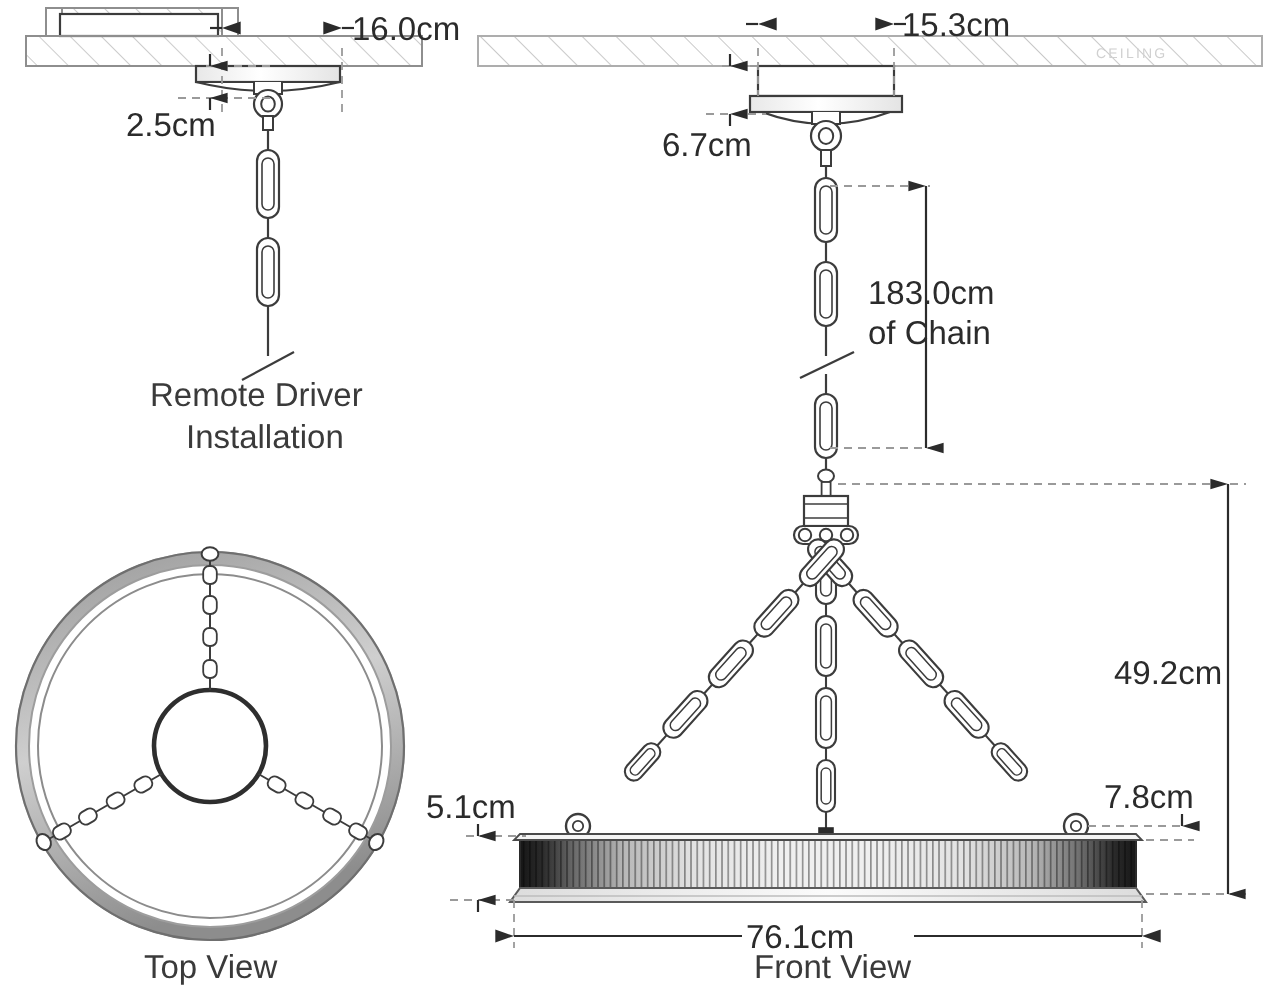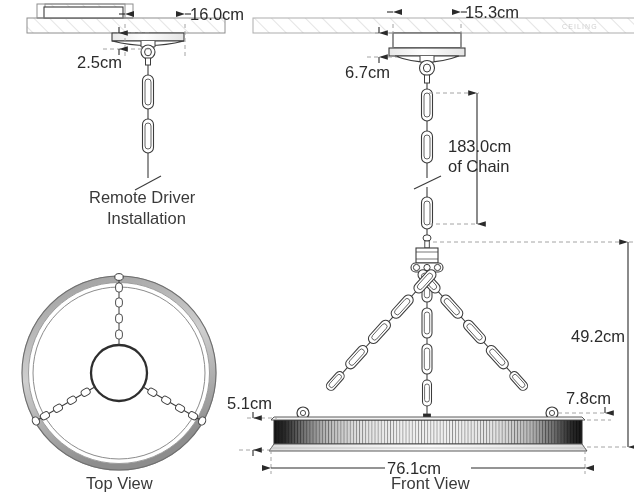--- a/index.html
+++ b/index.html
@@ -1,21 +1,21 @@
 <!DOCTYPE html>
 <html><head>
 <meta charset="utf-8">
 <style>
   html,body{margin:0;padding:0;background:#ffffff;}
   body{
     width:634px;height:496px;overflow:hidden;position:relative;
     font-family:"Liberation Sans","DejaVu Sans",sans-serif;
     color:#2b2b2b;
   }
-  #stage{position:absolute;left:15px;top:0;width:556px;height:496px;}
+  #stage{position:absolute;left:1px;top:0;width:556px;height:496px;}
   svg{display:block;}
   .dimtext{
     font-family:"Liberation Sans","DejaVu Sans",sans-serif;
     font-size:16.5px; fill:#2b2b2b; font-weight:400;
   }
   .viewlabel{
     font-family:"Liberation Sans","DejaVu Sans",sans-serif;
     font-size:16.5px; fill:#3a3a3a; font-weight:400;
   }
   .ceilword{

